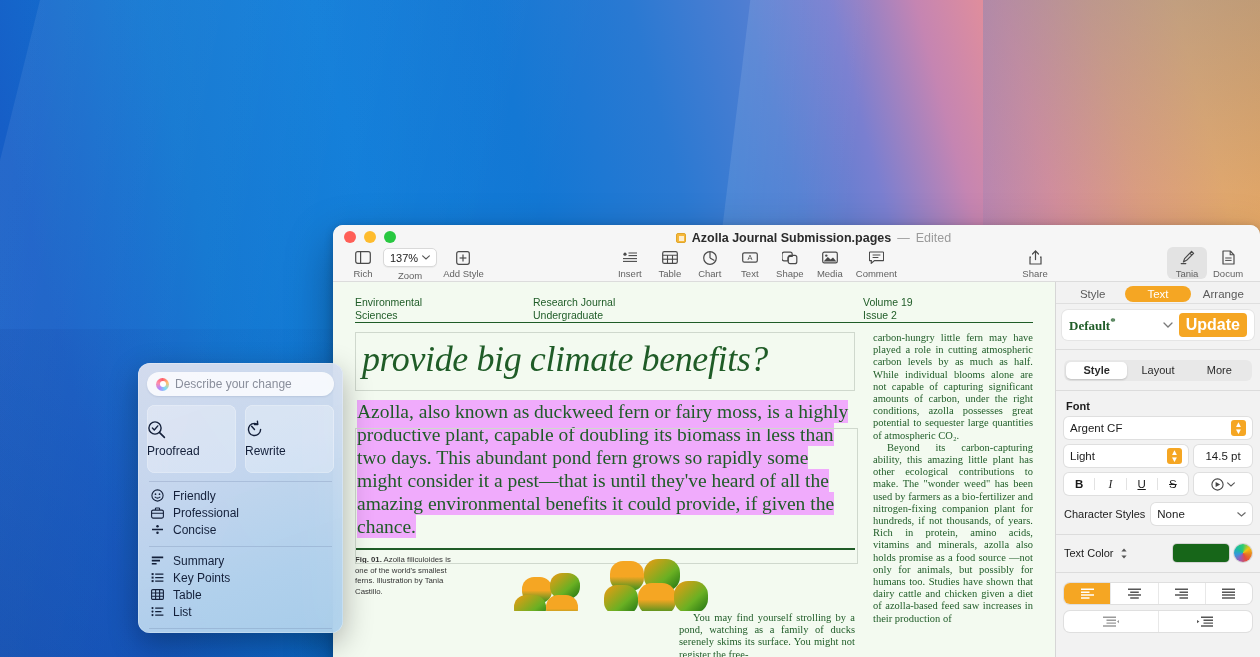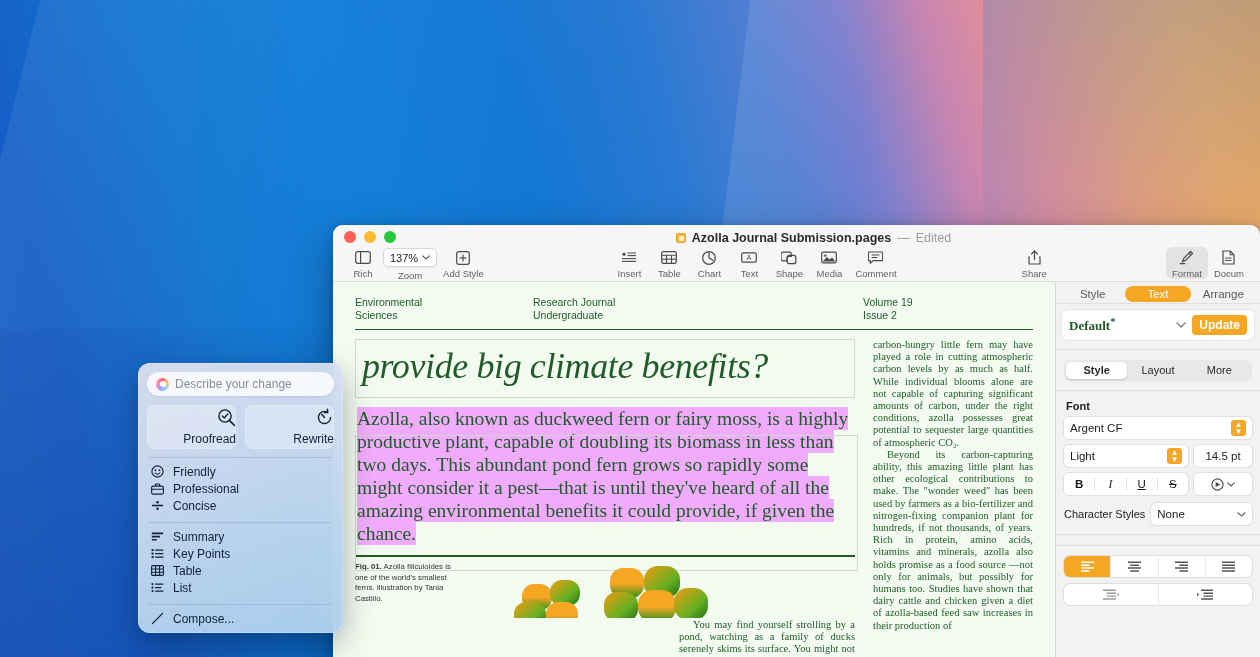--- a/index.html
+++ b/index.html
@@ -116,21 +116,21 @@
     flex:1; background:#b9b9b9; position:relative; overflow:hidden;
     display:flex; justify-content:center;
   }
   .page {
     width:100%; background:#f3faf0; position:relative; overflow:hidden;
     padding:0; 
   }
   .page-inner { position:absolute; left:22px; right:22px; top:14px; bottom:0; }
 
   
-  .masthead { display:flex; font-size:10.5px; color:#1f5c27; line-height:13px; padding-bottom:7px; border-bottom:1.6px solid #1f5c27;justify-content:space-between;}
+  .masthead { display:flex; font-size:10.5px; color:#1f5c27; line-height:13px; border-bottom:1.6px solid #1f5c27;justify-content:space-between;}
   .mh-c1 { width:178px; }
   .mh-c2 { flex:1; }
   .mh-c3 { width:170px; }
 
   .cols { display:flex; gap:18px; margin-top:9px; }
   .colL { width:500px; position:relative; }
   .colR { flex:1; position:relative; }
 
   .headline {
     border:1px solid #cfd8cd; padding:6px 6px 10px 6px;
@@ -187,21 +187,21 @@
     background:#fff; margin:6px 6px 0 6px; border-radius:6px; height:30px;
     display:flex; align-items:center; padding:0 7px; gap:6px;
     box-shadow:0 0 0 1px rgba(0,0,0,0.05);
   }
   .style-name {
     flex:1; font-family:"Liberation Serif", serif; font-weight:bold;
     font-size:13px; color:#1f5c27;
   }
   .chev { color:#7a7a7a; font-size:10px; }
   .update-btn {
-    background:#f5a623; color:#fff; font-size:12px; font-weight:bold;
+    background:#f5a623; color:#fff; font-size:16px; font-weight:bold;
     border-radius:4px; padding:3px 7px; white-space:nowrap;
   }
 
   .seg {
     margin:10px 8px 0 8px; background:#e8e8e8; border-radius:6px; height:21px;
     display:flex; align-items:center; padding:2px;
   }
   .seg div {
     flex:1; text-align:center; font-size:11px; color:#2b2b2b; border-radius:5px; line-height:17px;
   }
@@ -271,22 +271,22 @@
   .sparkle {
     width:13px; height:13px; border-radius:50%;
     background:conic-gradient(#ff5f6d,#ffc371,#7bdff2,#b388ff,#ff8fab,#ff5f6d);
     position:relative; flex:0 0 13px;
   }
   .sparkle::after{
     content:""; position:absolute; inset:3.5px; border-radius:50%; background:#fff;
   }
   .ai-cards { display:flex; gap:9px; margin-top:9px; }
   .ai-card {
-    flex:1; height:44px; border-radius:8px; background:rgba(255,255,255,0.30);
-    display:flex; flex-direction:column; align-items:flex-end; justify-content:center; gap:5px;
+    flex:1; height:68px; border-radius:8px; background:rgba(255,255,255,0.30);
+    display:flex; flex-direction:column; align-items:flex-start; justify-content:center; gap:5px;
     box-shadow:0 0 0 0.5px rgba(255,255,255,0.45) inset;
   }
   .ai-card .lb { font-size:12px; color:#14203a; }
   .ai-hr { border-top:1px solid rgba(90,110,150,0.22); margin:8px 2px 5px 2px; }
   .ai-item {
     display:flex; align-items:center; gap:9px; height:17px; padding-left:3px;
     font-size:12px; color:#14203a;
   }
   .ai-item .ic { width:14px; display:flex; align-items:center; justify-content:center; }
   svg { display:block; }
@@ -447,21 +447,21 @@
       <div class="tb-gap-c"></div>
 
       <div class="tb-item active">
         <span class="ic">
           <svg width="15" height="15" viewBox="0 0 15 15">
               <path d="M11.6 1.3 L13.6 3.3 L6.6 10.3 L3.4 11.9 L4.6 8.6 Z" fill="none" stroke="#4a4a4a" stroke-width="1.2" stroke-linejoin="round"></path>
               <line x1="9.8" y1="3.1" x2="11.8" y2="5.1" stroke="#4a4a4a" stroke-width="1.1"></line>
               <path d="M1.2 13.6 h4.6" stroke="#4a4a4a" stroke-width="1.2" stroke-linecap="round"></path>
             </svg>
         </span>
-        <span class="lb">Format</span>
+        <span class="lb">Tania</span>
       </div>
 
       <div class="tb-item">
         <span class="ic">
           <svg width="13" height="15" viewBox="0 0 13 15">
               <path d="M1 1 h7.2 L12 4.8 V14 H1 Z" fill="none" stroke="#4a4a4a" stroke-width="1.2" stroke-linejoin="round"></path>
               <path d="M8.2 1 V4.8 H12" fill="none" stroke="#4a4a4a" stroke-width="1.1"></path>
               <line x1="3.2" y1="8" x2="9.6" y2="8" stroke="#4a4a4a" stroke-width="1"></line>
               <line x1="3.2" y1="10.4" x2="9.6" y2="10.4" stroke="#4a4a4a" stroke-width="1"></line>
             </svg>
@@ -634,20 +634,33 @@
           <span style="margin-left:auto;">
             <svg width="9" height="5" viewBox="0 0 9 5">
                 <path d="M0.8 0.8 L4.5 4 L8.2 0.8" fill="none" stroke="#6a6a6a" stroke-width="1.2" stroke-linecap="round"></path>
               </svg>
           </span>
         </div>
       </div>
 
       <div class="sep-line" style="margin-top:9px"></div>
 
+      <div class="colorrow">
+        <span class="lab" style="font-size:11px">Text Color</span>
+        <span>
+          <svg width="8" height="11" viewBox="0 0 8 11">
+              <path d="M4 0.6 L6.6 3.6 H1.4 Z" fill="#555"></path>
+              <path d="M4 10.4 L1.4 7.4 H6.6 Z" fill="#555"></path>
+            </svg>
+        </span>
+        <span style="margin-left:auto; display:flex; align-items:center; gap:5px;">
+          <span class="swatch" style="background: rgb(23, 102, 25);"></span>
+          <span class="wheel"></span>
+        </span>
+      </div>
 
       <div class="sep-line" style="margin-top:10px"></div>
 
       <div class="alignrow">
         <div class="sel">
           <svg width="15" height="11" viewBox="0 0 15 11">
               <line x1="1" y1="1.3" x2="14" y2="1.3" stroke="#fff" stroke-width="1.5"></line>
               <line x1="1" y1="4.2" x2="9.5" y2="4.2" stroke="#fff" stroke-width="1.5"></line>
               <line x1="1" y1="7.1" x2="14" y2="7.1" stroke="#fff" stroke-width="1.5"></line>
               <line x1="1" y1="10" x2="9.5" y2="10" stroke="#fff" stroke-width="1.5"></line>

